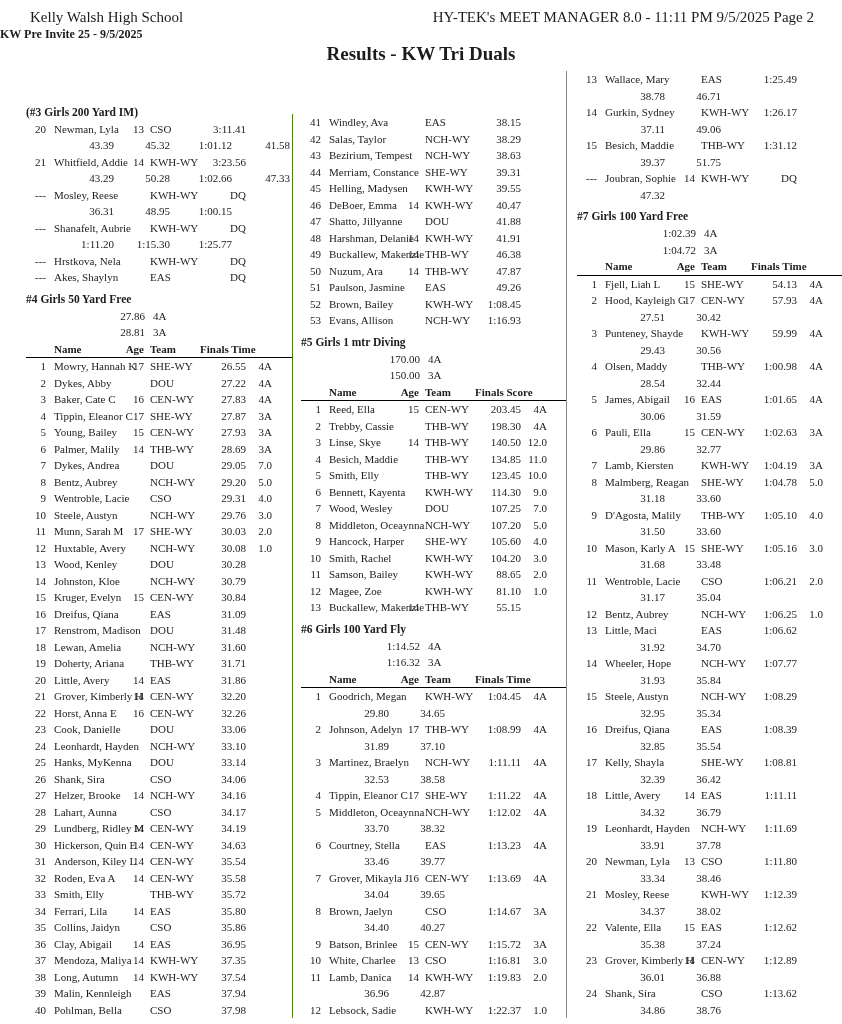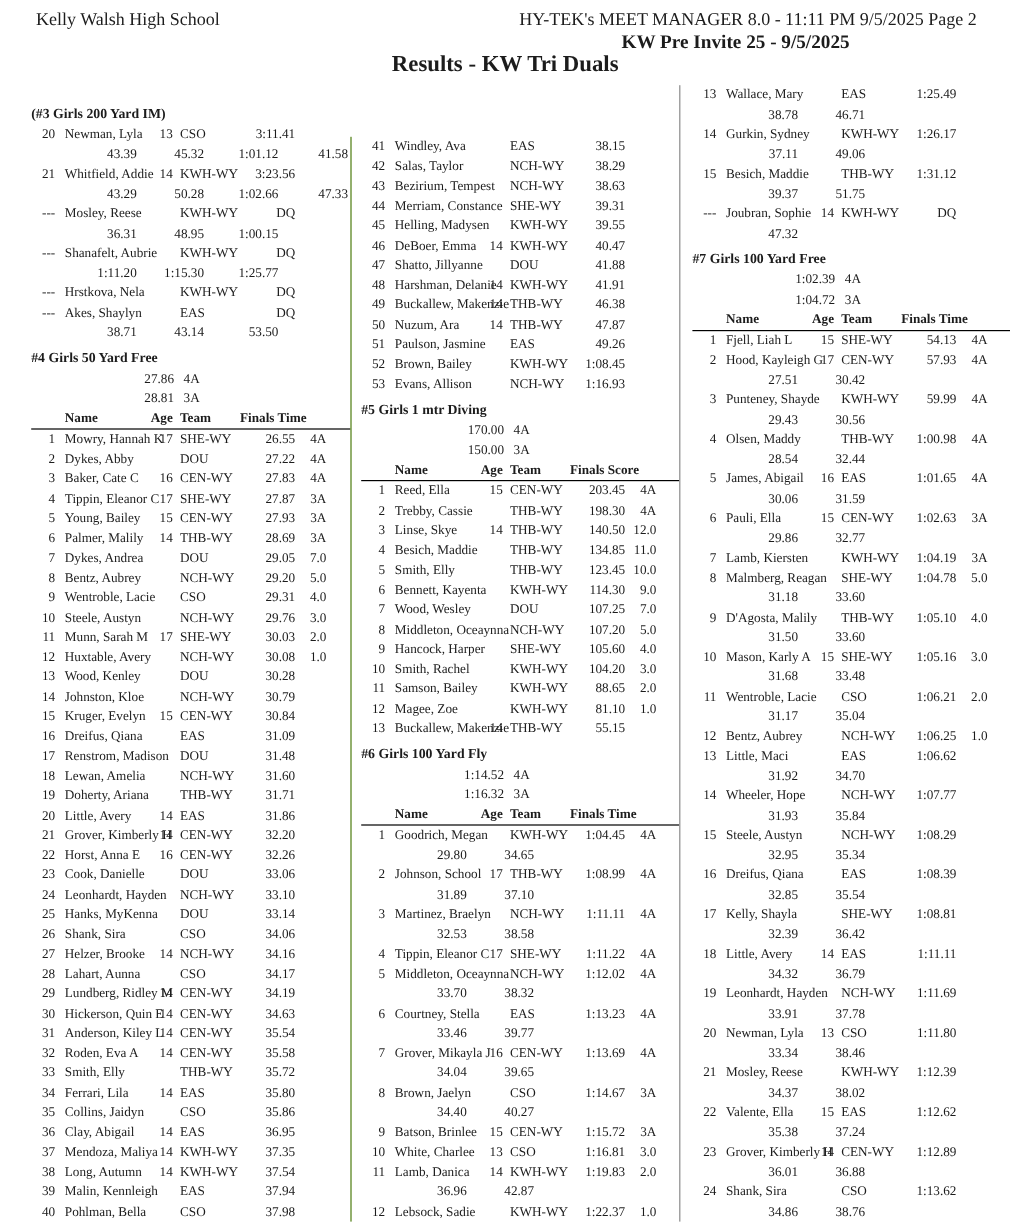--- a/index.html
+++ b/index.html
@@ -5,21 +5,21 @@
   html,body{margin:0;padding:0;}
   body{
     width:842px;height:1024px;background:#ffffff;color:#1c1c1c;
     font-family:"Liberation Serif", serif;font-size:11px;
     -webkit-font-smoothing:antialiased;
   }
   .page{position:relative;width:842px;height:1024px;overflow:hidden;background:#fff;}
 
   
   .hdr-row1{position:absolute;top:9px;left:30px;right:28px;display:flex;justify-content:space-between;font-size:15px;}
-  .hdr-meet{position:absolute;top:27px;left:0;width:708px;text-align:right;font-weight:bold;font-size:16px;}
+  .hdr-meet{position:absolute;top:27px;left:0;width:708px;text-align:left;font-weight:bold;font-size:12px;}
   .hdr-sub{position:absolute;top:43px;left:0;width:842px;text-align:center;font-weight:bold;font-size:19px;}
 
   
   .cols{position:absolute;top:66px;left:26px;display:flex;align-items:flex-end;height:952px;}
   .col{box-sizing:border-box;}
   .col-1{width:266px;}
   .col-2{width:274px;border-left:1px solid #4d7c0f;padding-left:8px;}
   .col-3{width:276px;border-left:1px solid #8a8a8a;padding-left:10px;}
 
   .section{margin-top:0;}
@@ -127,26 +127,20 @@
             <div class="c-pt"></div>
           </div>
           <div class="row">
             <div class="c-p">---</div>
             <div class="c-n">Akes, Shaylyn</div>
             <div class="c-a"></div>
             <div class="c-t">EAS</div>
             <div class="c-ft">DQ</div>
             <div class="c-pt"></div>
           </div>
-          <div class="srow">
-            <div></div>
-            <div class="s-c">38.71</div>
-            <div class="s-c">43.14</div>
-            <div class="s-c">53.50</div>
-          </div>
         </div>
         <div class="section">
           <div class="sec-title">#4  Girls 50 Yard Free</div>
           <div class="qrow">
             <div class="q-time">27.86</div>
             <div></div>
             <div class="q-div">4A</div>
           </div>
           <div class="qrow">
             <div class="q-time">28.81</div>
@@ -743,21 +737,21 @@
             <div class="c-ft">1:04.45</div>
             <div class="c-pt">4A</div>
           </div>
           <div class="srow">
             <div></div>
             <div class="s-c">29.80</div>
             <div class="s-c">34.65</div>
           </div>
           <div class="row">
             <div class="c-p">2</div>
-            <div class="c-n">Johnson, School</div>
+            <div class="c-n">Johnson, Adelyn</div>
             <div class="c-a">17</div>
             <div class="c-t">THB-WY</div>
             <div class="c-ft">1:08.99</div>
             <div class="c-pt">4A</div>
           </div>
           <div class="srow">
             <div></div>
             <div class="s-c">31.89</div>
             <div class="s-c">37.10</div>
           </div>

